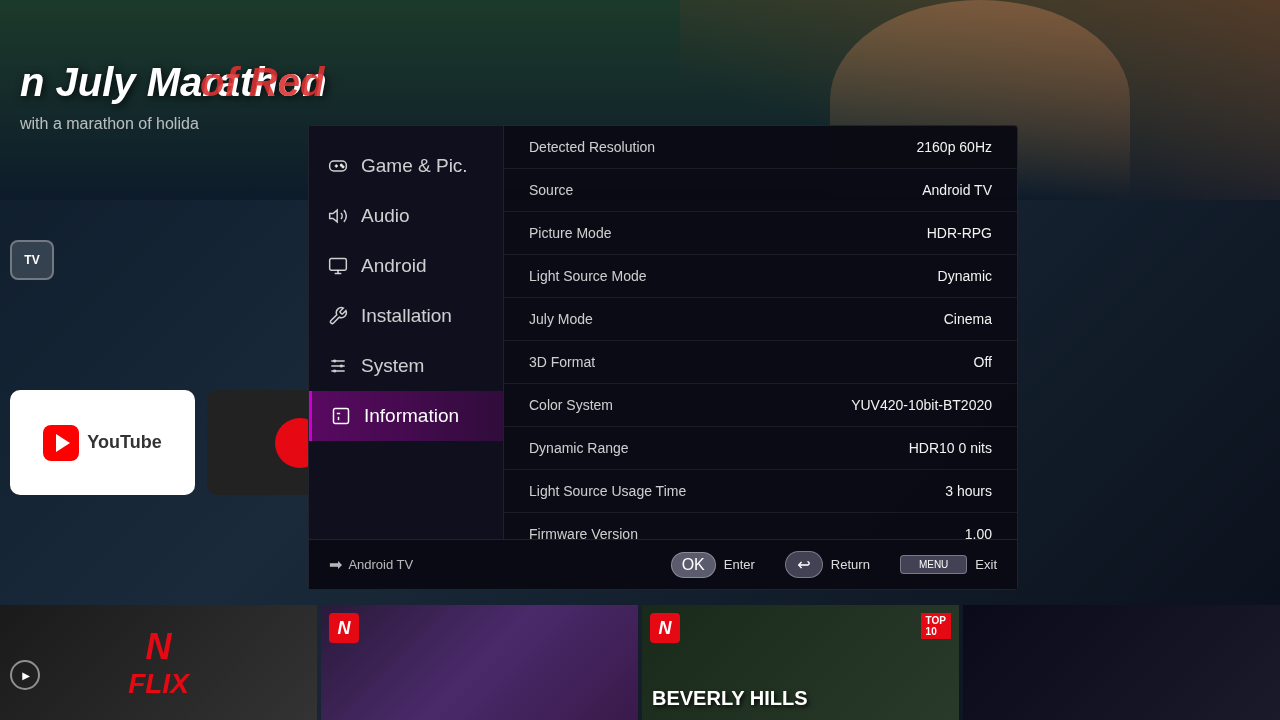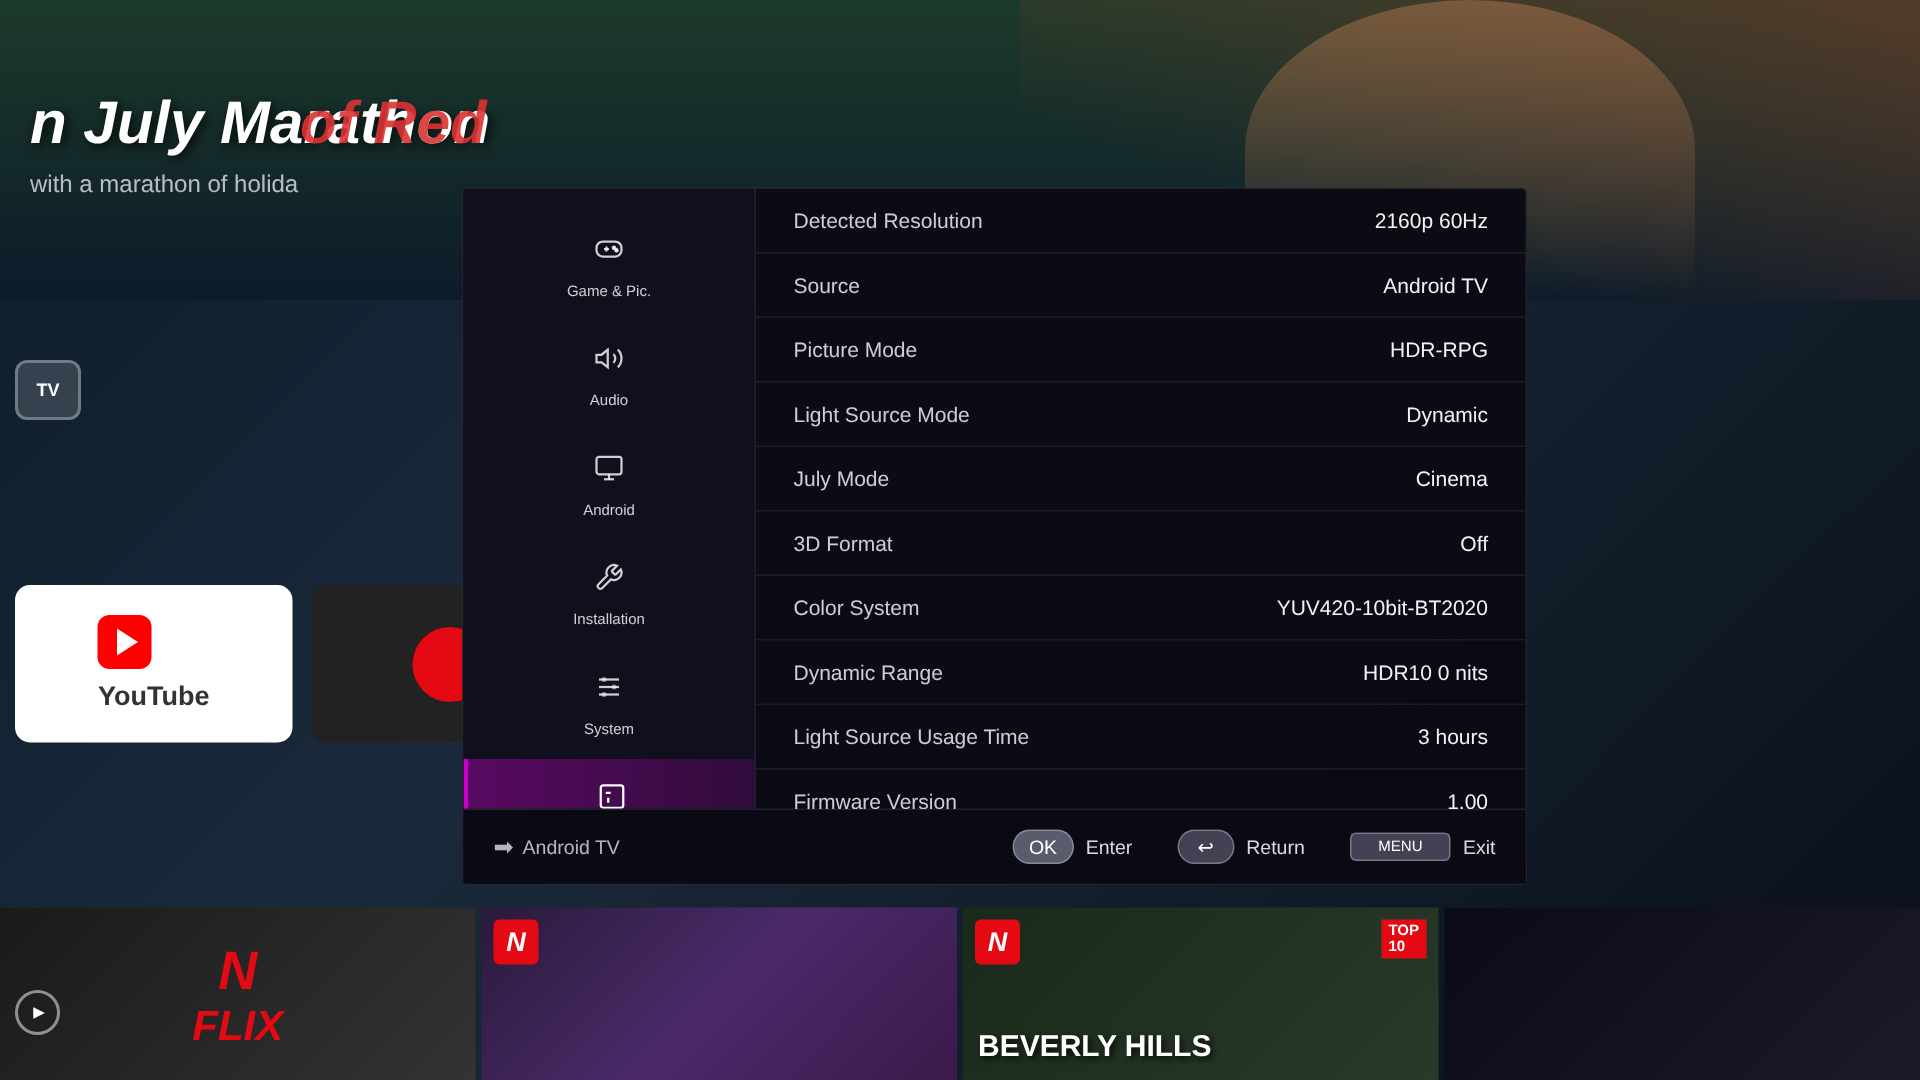--- a/index.html
+++ b/index.html
@@ -87,22 +87,22 @@
       font-weight: bold;
     }
 
     .app-tile-youtube {
       background: #fff;
       color: #333;
     }
 
     .app-tile-youtube .yt-icon {
       display: flex;
+      align-items: center;
       gap: 8px;
-      flex-direction: column;
     }
 
     .yt-play {
       width: 36px;
       height: 36px;
       background: #ff0000;
       border-radius: 8px;
       display: flex;
       align-items: center;
       justify-content: center;
@@ -223,28 +223,27 @@
     .settings-sidebar {
       width: 195px;
       min-width: 195px;
       background: rgba(15, 15, 30, 0.98);
       border-right: 1px solid rgba(255,255,255,0.08);
       padding: 15px 0;
     }
 
     .sidebar-item {
       display: flex;
-      align-items: center;
+      align-items: flex-end;
       gap: 12px;
       padding: 14px 18px;
       color: rgba(255,255,255,0.8);
-      font-size: 10px;
+      font-size: 19px;
       cursor: pointer;
       position: relative;
-      flex-direction: column;
     }
 
     .sidebar-item.active {
       background: linear-gradient(90deg, rgba(200, 0, 200, 0.4), rgba(180, 0, 180, 0.2));
       color: white;
       border-left: 3px solid #cc00cc;
     }
 
     .sidebar-icon {
       width: 22px;
@@ -313,21 +312,21 @@
     }
 
     .btn-key {
       display: flex;
       align-items: center;
       justify-content: center;
       background: rgba(80, 80, 100, 0.8);
       border: 1px solid rgba(255,255,255,0.3);
       border-radius: 12px;
       padding: 3px 10px;
-      font-size: 13px;
+      font-size: 16px;
       color: white;
       min-width: 38px;
     }
 
     .btn-key.ok-btn {
       background: rgba(100, 100, 120, 0.9);
       border-radius: 20px;
     }
 
     .btn-key.back-btn {

